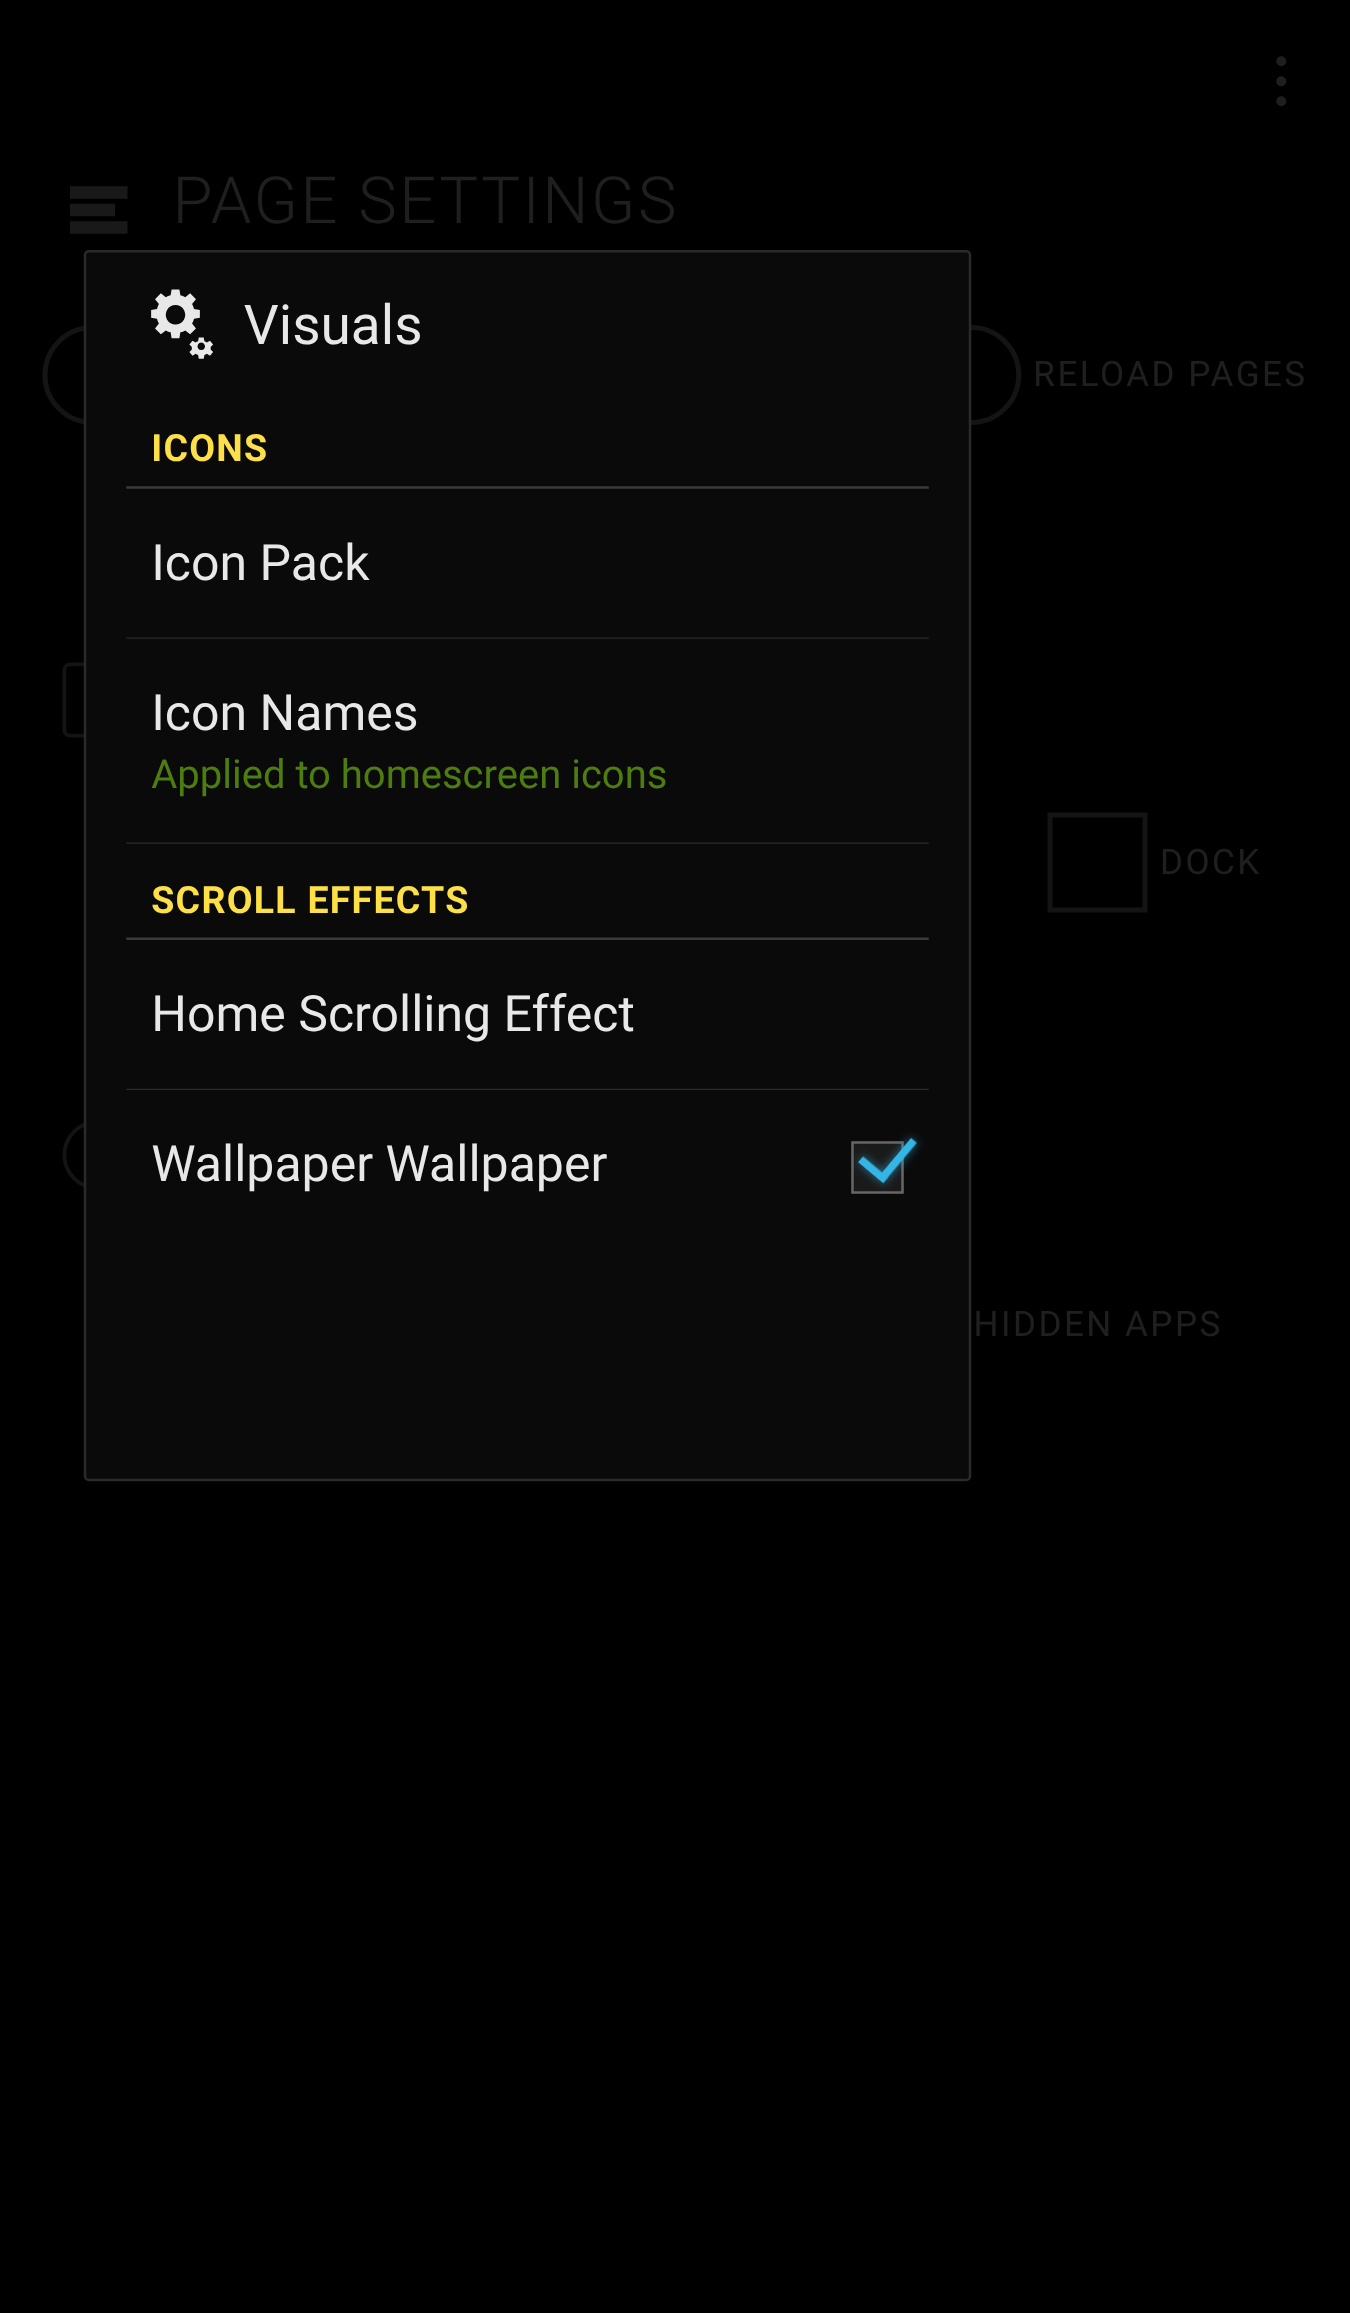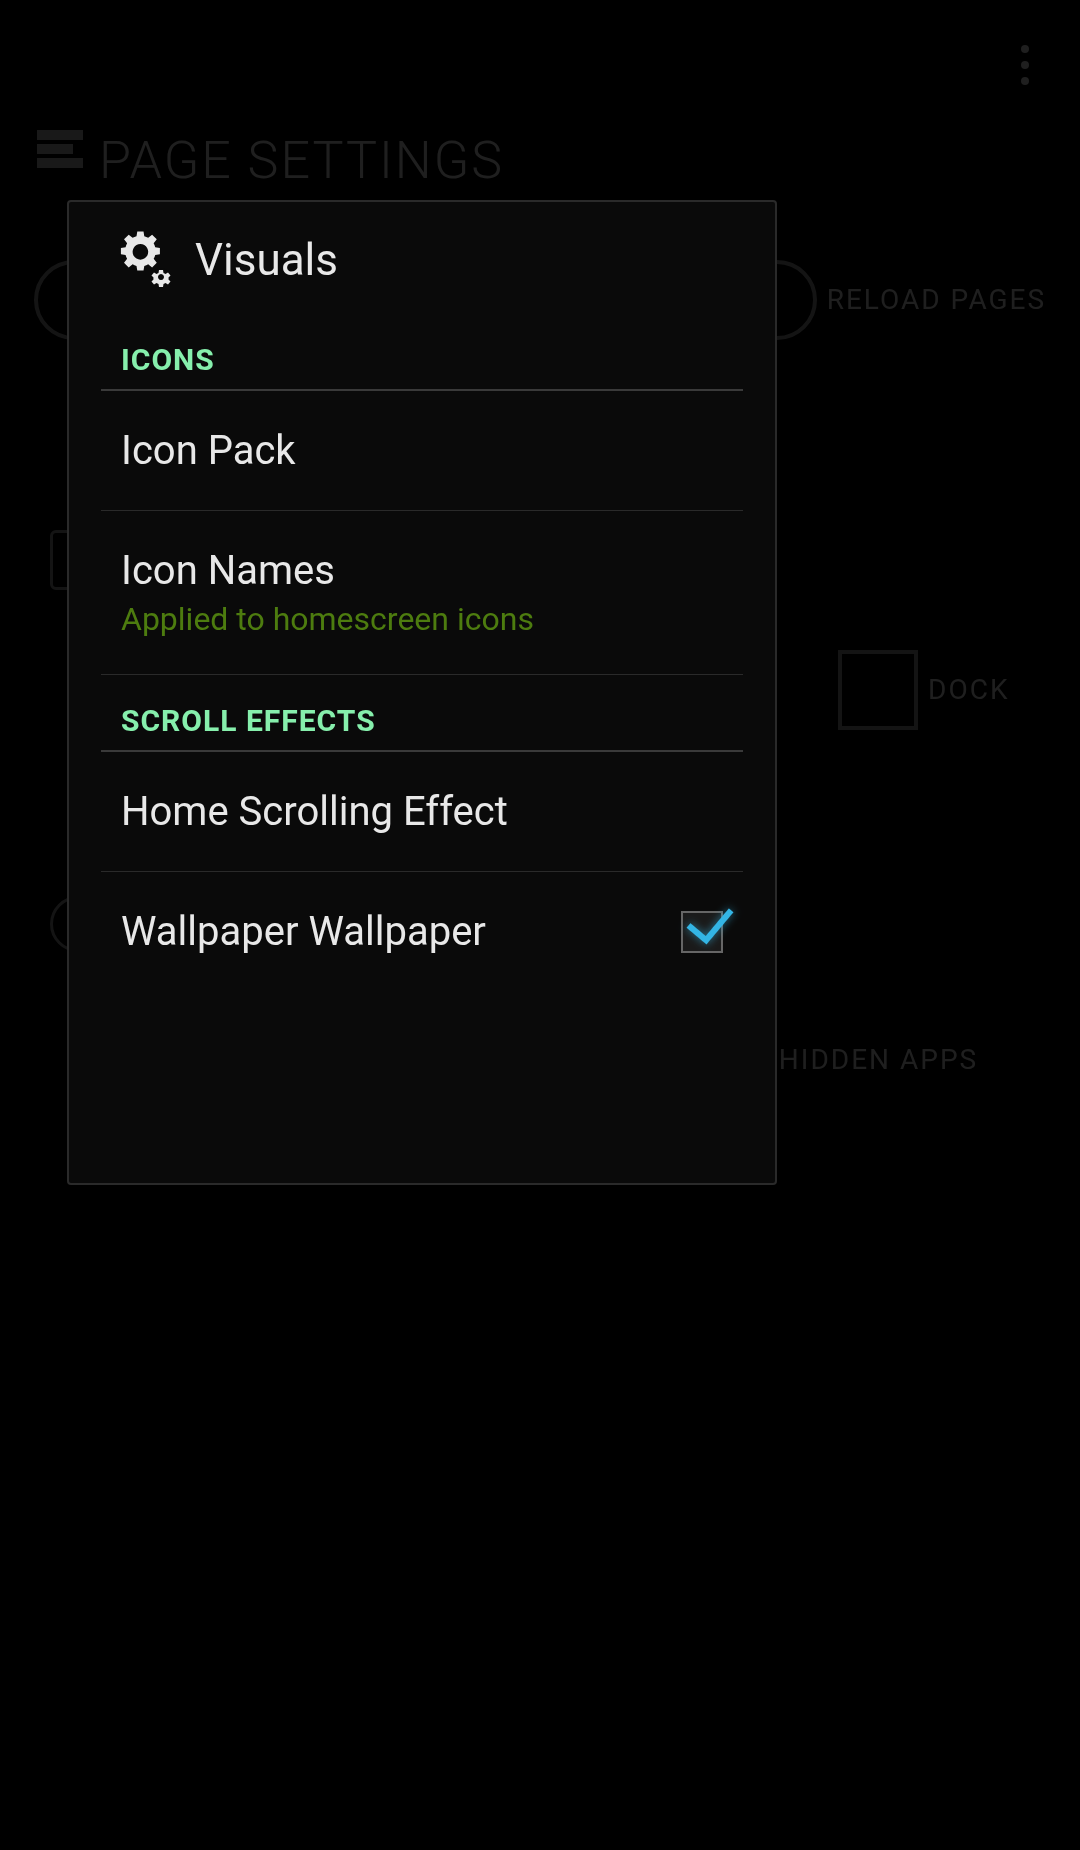--- a/index.html
+++ b/index.html
@@ -43,24 +43,24 @@
   .bg-overflow-dot {
     width: 8px;
     height: 8px;
     border-radius: 50%;
     background: #ccc;
   }
   
   .bg-header {
     position: absolute;
     top: 130px;
-    left: 37px;
-    display: flex;
-    align-items: flex-start;
-    gap: 16px;
+    left: 56px;
+    display: flex;
+    align-items: flex-end;
+    gap: 36px;
   }
   
   .bg-header-icon {
     width: 46px;
     height: 42px;
     display: flex;
     flex-direction: column;
     gap: 4px;
   }
   
@@ -152,35 +152,35 @@
   
   .dialog-title {
     font-size: 44px;
     font-weight: 400;
     color: #e8e8e8;
   }
   
   .section-header {
     font-size: 30px;
     font-weight: 700;
-    color: #86efac;
+    color: #fde047;
     letter-spacing: 1px;
     padding: 28px 52px 12px 52px;
   }
   
   .section-divider {
     height: 2px;
     background: #3a3a3a;
     margin: 0 32px;
   }
   
   .setting-item {
     padding: 36px 52px;
     display: flex;
-    align-items: center;
+    align-items: flex-end;
     justify-content: space-between;
   }
   
   .setting-text {
     display: flex;
     flex-direction: column;
     gap: 6px;
   }
   
   .setting-title {

